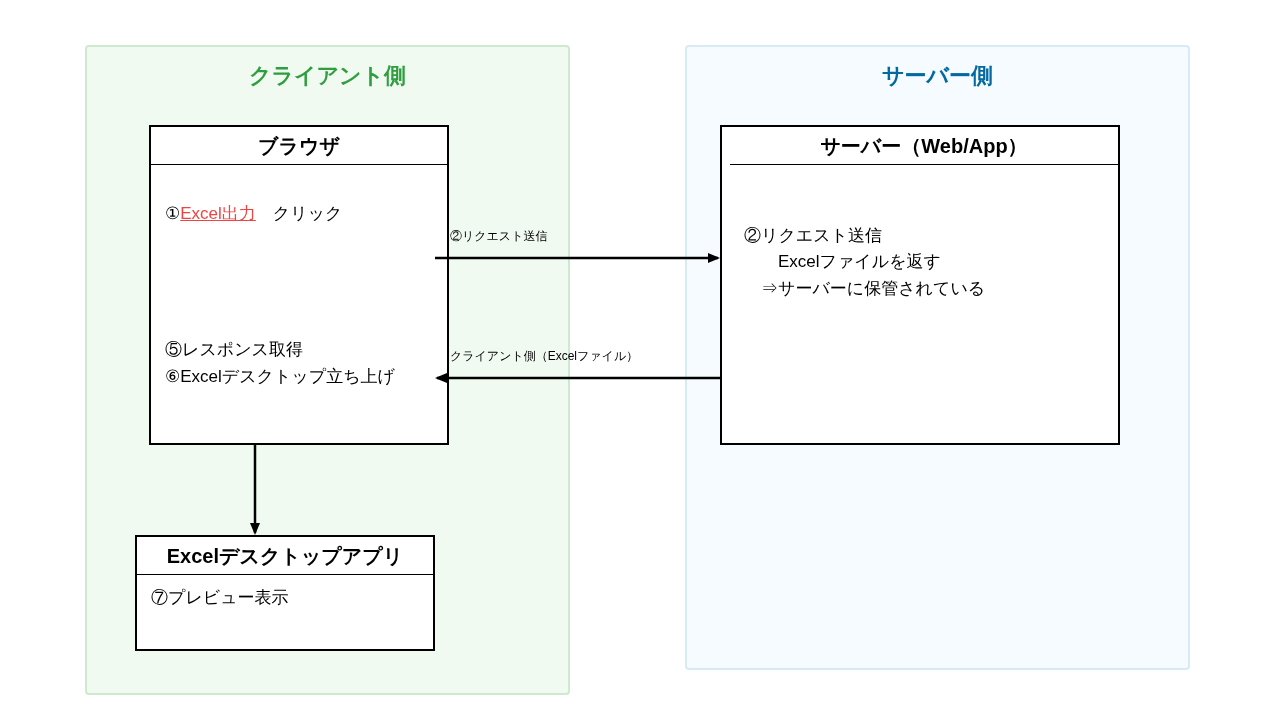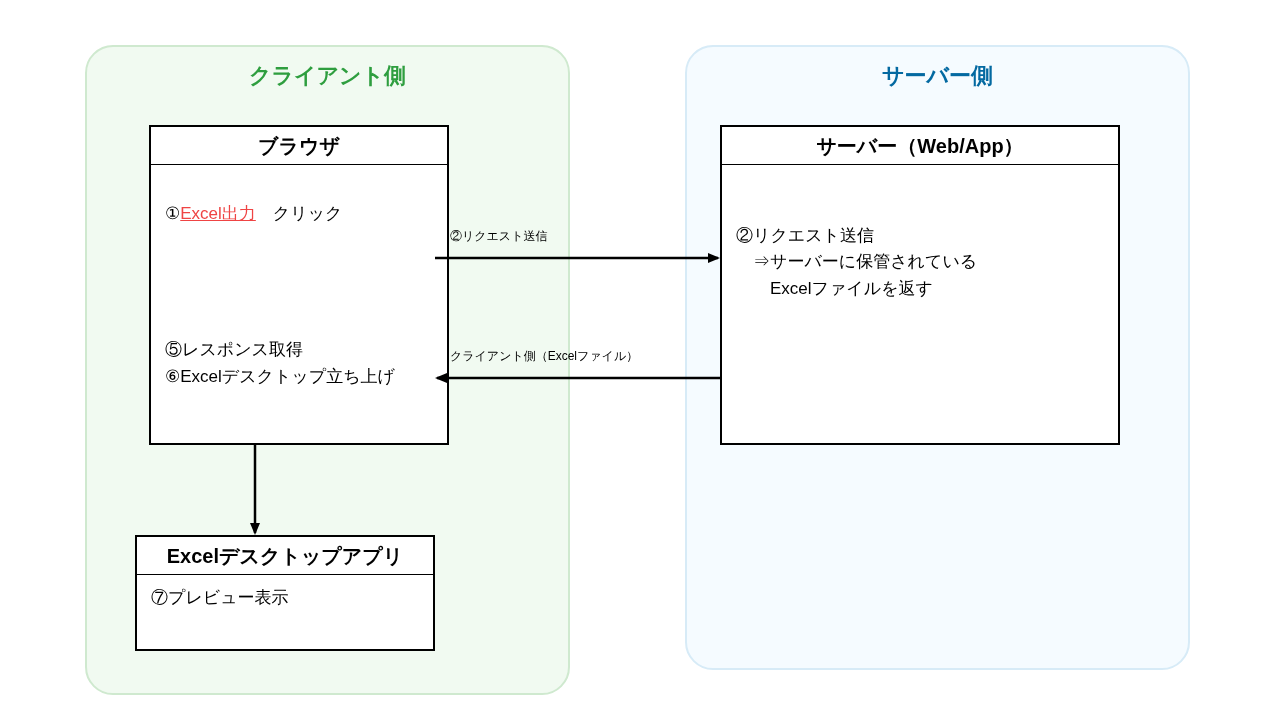--- a/index.html
+++ b/index.html
@@ -7,21 +7,21 @@
     padding: 0;
     width: 1280px;
     height: 720px;
     background: #ffffff;
     font-family: "Meiryo", "Hiragino Kaku Gothic ProN", "Yu Gothic", sans-serif;
     position: relative;
     overflow: hidden;
   }
   .zone {
     position: absolute;
-    border-radius: 28px;
+    border-radius: 4px;
     box-sizing: border-box;
   }
   .zone-label {
     position: absolute;
     top: 14px;
     left: 0;
     right: 0;
     text-align: center;
     font-weight: bold;
     font-size: 22px;
@@ -76,26 +76,26 @@
     <div style="margin-top:26px;">
       <span>①</span><a href="#" class="excel-link">Excel出力</a><span>　クリック</span>
     </div>
     <div style="margin-top:110px;">
       <div>⑤レスポンス取得</div>
       <div>⑥Excelデスクトップ立ち上げ</div>
     </div>
   </div>
 </div>
 
-<div class="box" style="left:720px; top:125px; width:400px; height:320px;">
+<div class="box" style="left:720px; top:125px; width:400px; height:320px;padding-left:8px;">
   <div class="box-title">サーバー（Web/App）</div>
   <div class="box-body" style="padding-top:58px;">
     <div>②リクエスト送信</div>
+    <div>　　Excelファイルを返す</div>
     <div>　⇒サーバーに保管されている</div>
-    <div>　　Excelファイルを返す</div>
   </div>
 </div>
 
 <div class="box" style="left:135px; top:535px; width:300px; height:116px;">
   <div class="box-title">Excelデスクトップアプリ</div>
   <div class="box-body">
     <div>⑦プレビュー表示</div>
   </div>
 </div>
 

